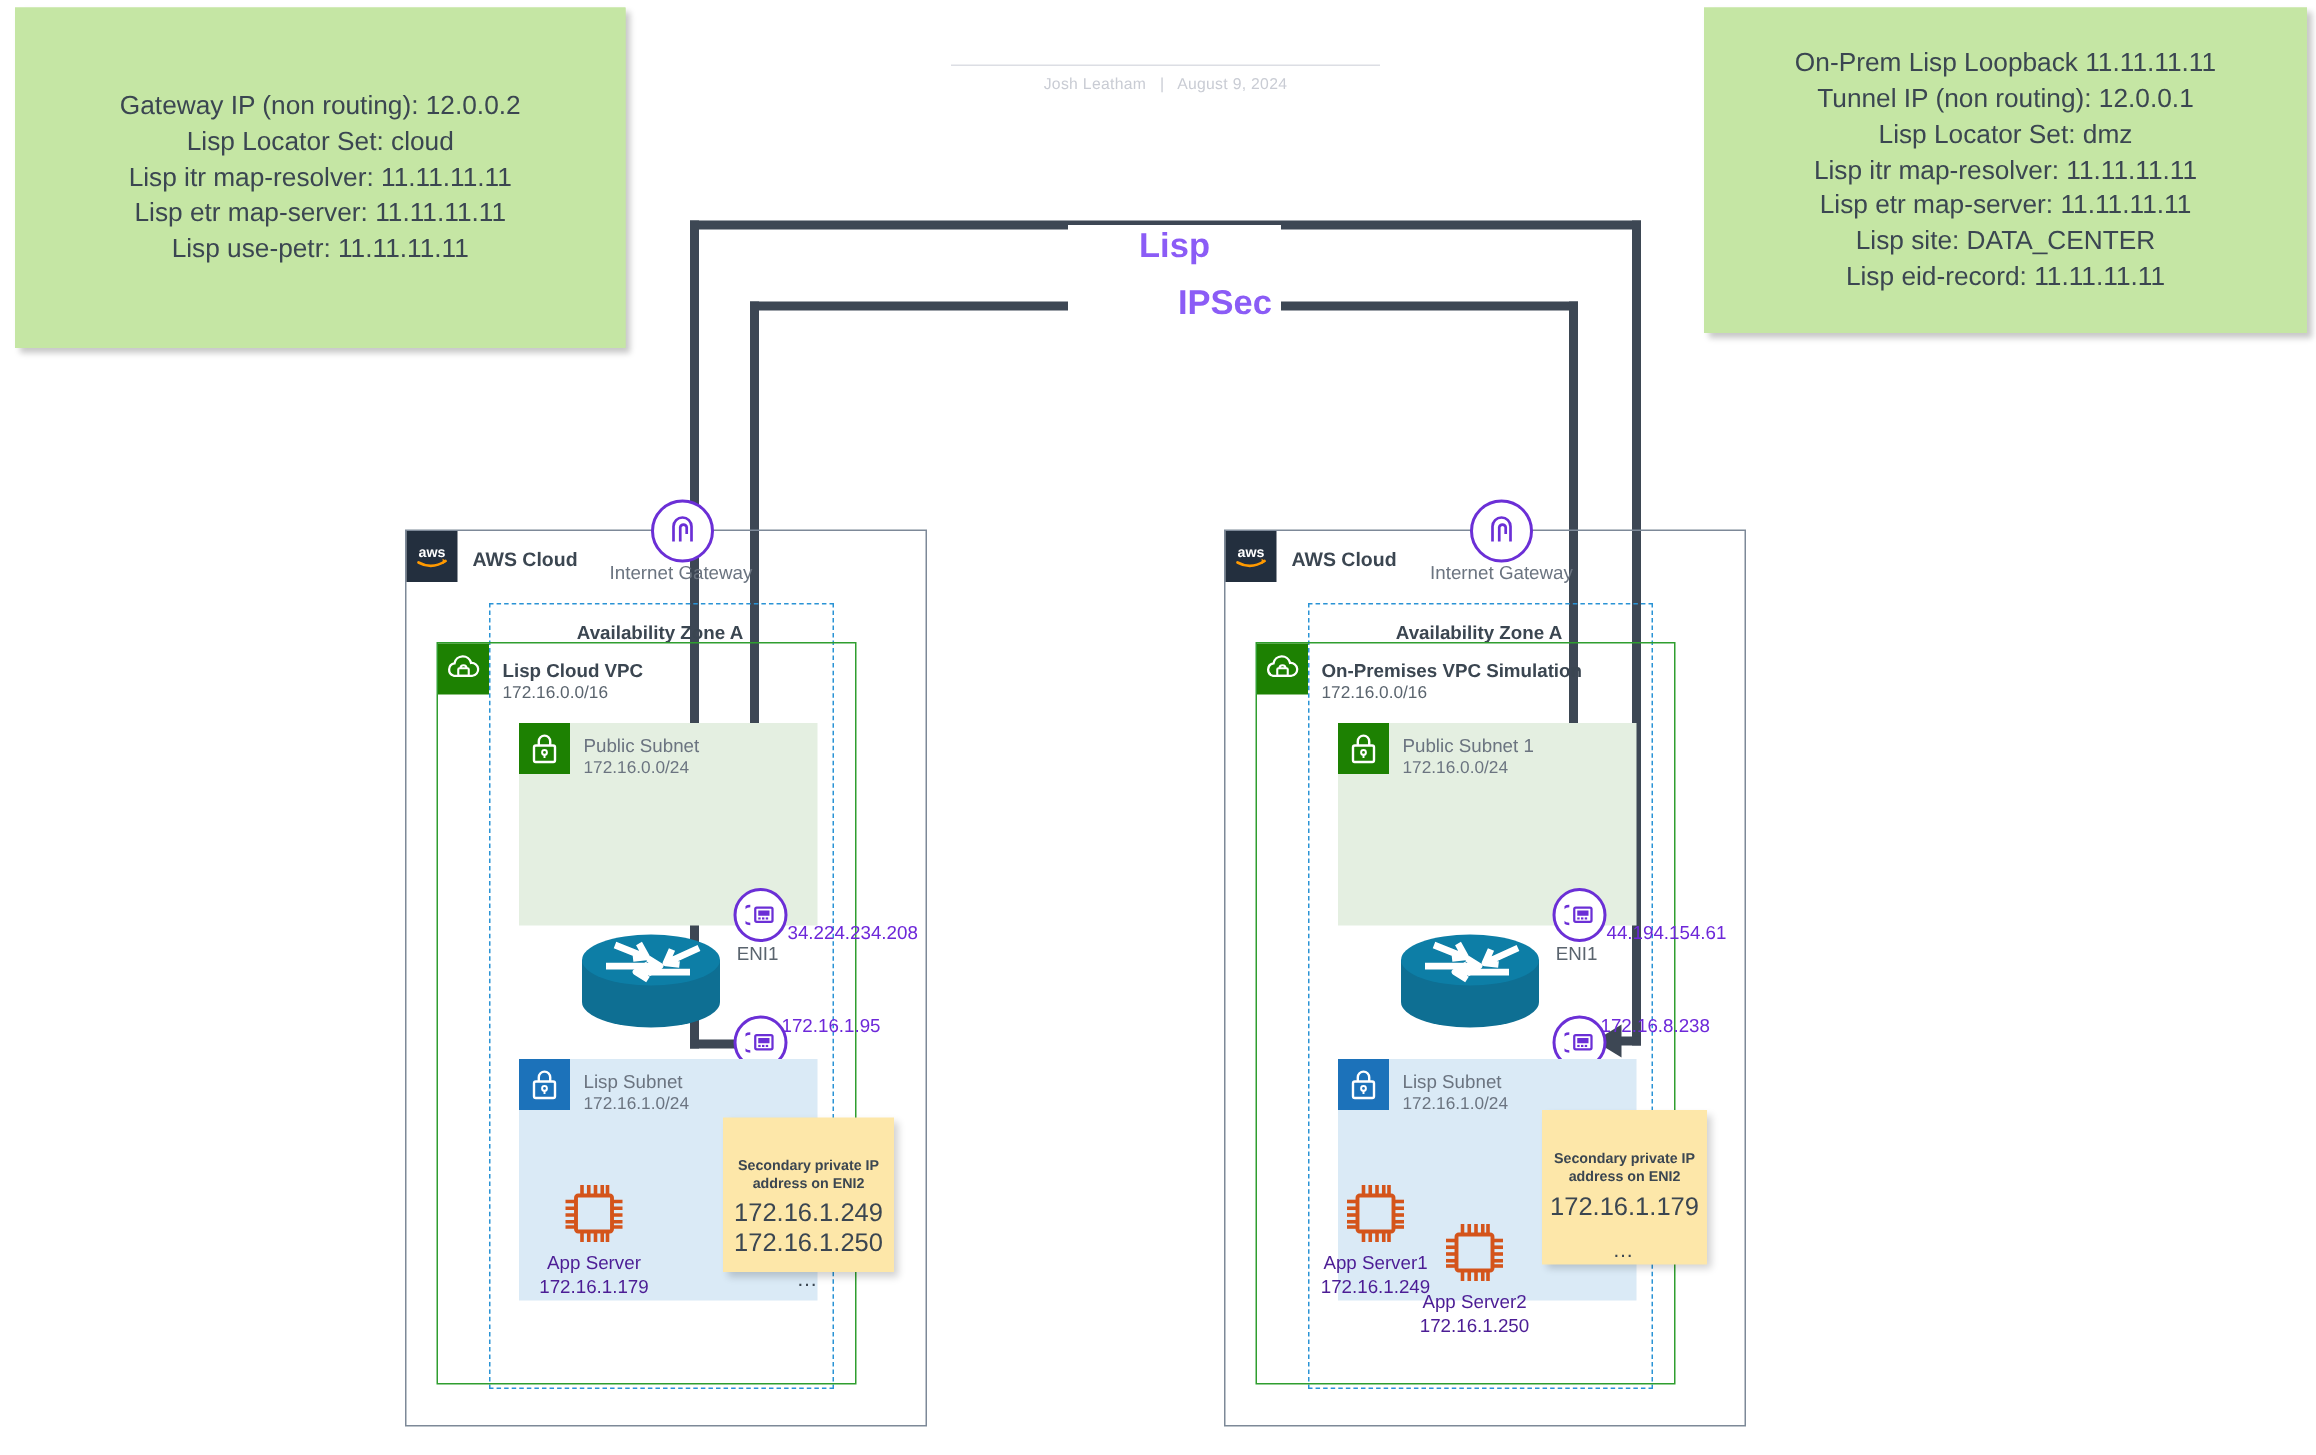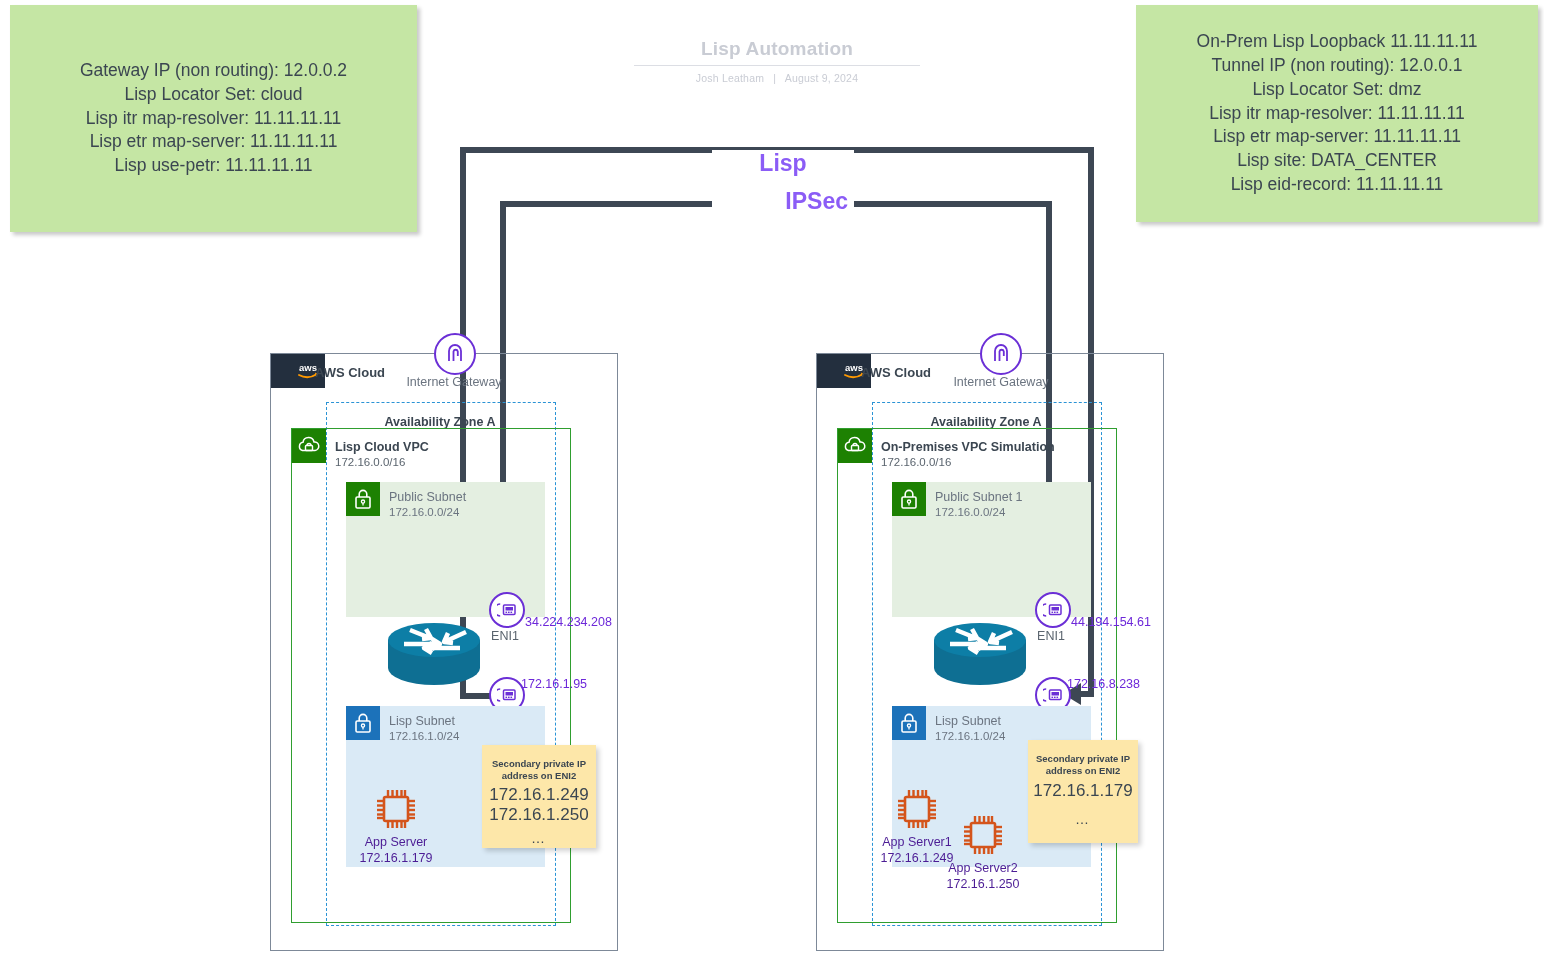--- a/index.html
+++ b/index.html
@@ -46,21 +46,21 @@
   .arrow-left{
     width:0;height:0;
     border-top:11px solid transparent;border-bottom:11px solid transparent;
     border-right:18px solid #3d4754;
   }
 
   
   .aws-frame{border:1.6px solid #7d8998;background:transparent;}
   .aws-badge{
     width:34px;height:34px;background:#232f3e;
-    display:flex;align-items:center;justify-content:center;padding-left:20px;
+    display:flex;align-items:center;justify-content:center;
   }
   .aws-badge svg{display:block;}
   .aws-title{font-size:13px;font-weight:bold;color:#3b4651;}
 
   
   .az{border:1.8px dashed #2a93d5;}
   .az-label{font-size:12.5px;font-weight:bold;color:#3b4651;text-align:center;}
 
   
   .vpc{border:1.6px solid #2f9e2f;}
@@ -98,21 +98,21 @@
   .igw-label{font-size:12.5px;color:#6b7480;text-align:center;white-space:nowrap;}
 
   
   .srv-label{font-size:12.5px;color:#4c1d95;text-align:center;line-height:1.3;white-space:nowrap;}
 
   
   .note{
     background:#fde7a9;box-shadow:3px 3px 5px rgba(0,0,0,.18);
     text-align:center;color:#3b4651;
   }
-  .note-head{font-size:9.5px;line-height:1.25;padding-top:13px;font-weight:bold;}
+  .note-head{font-size:9.5px;line-height:1.25;padding-top:27px;font-weight:bold;}
   .note-ip{font-size:17px;line-height:1.2;}
   .note-dots{font-size:14px;letter-spacing:2px;}
 </style>
 </head>
 <body>
 
 <div class="abs greenbox" style="left:10px;top:5px;width:405px;height:225px;">
   <div>Gateway IP (non routing): 12.0.0.2</div>
   <div>Lisp Locator Set: cloud</div>
   <div>Lisp itr map-resolver: 11.11.11.11</div>
@@ -124,21 +124,20 @@
   <div>On-Prem Lisp Loopback 11.11.11.11</div>
   <div>Tunnel IP (non routing): 12.0.0.1</div>
   <div>Lisp Locator Set: dmz</div>
   <div>Lisp itr map-resolver: 11.11.11.11</div>
   <div>Lisp etr map-server: 11.11.11.11</div>
   <div>Lisp site: DATA_CENTER</div>
   <div>Lisp eid-record: 11.11.11.11</div>
 </div>
 
 <div class="abs" style="left:634px;top:38px;width:286px;">
-  <div class="title">Lisp Automation</div>
   <div class="title-rule" style="margin-top:5px;"></div>
   <div class="subtitle" style="margin-top:6px;">
     <span>Josh Leatham</span>
     <span style="padding:0 6px;">|</span>
     <span>August 9, 2024</span>
   </div>
 </div>
 
 <div class="abs lineh" style="left:460px;top:147px;width:634px;"></div>
 

